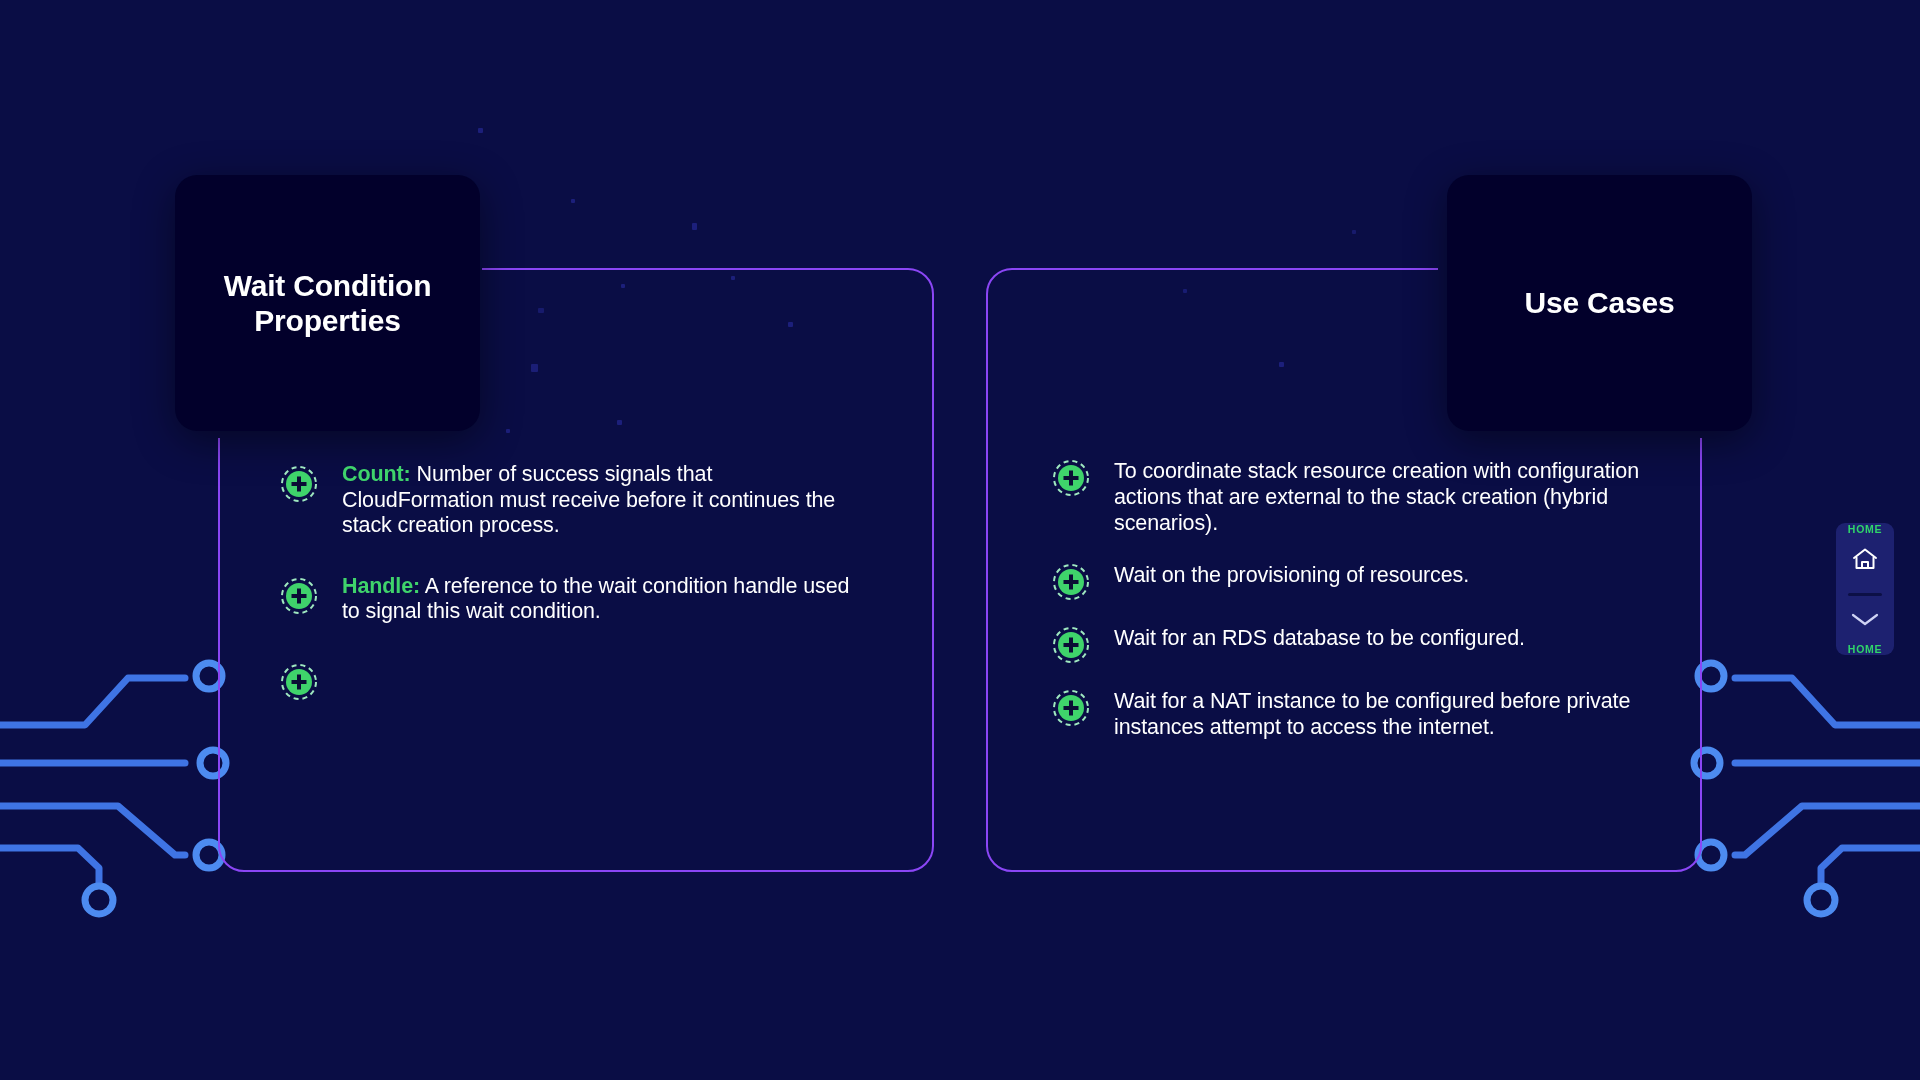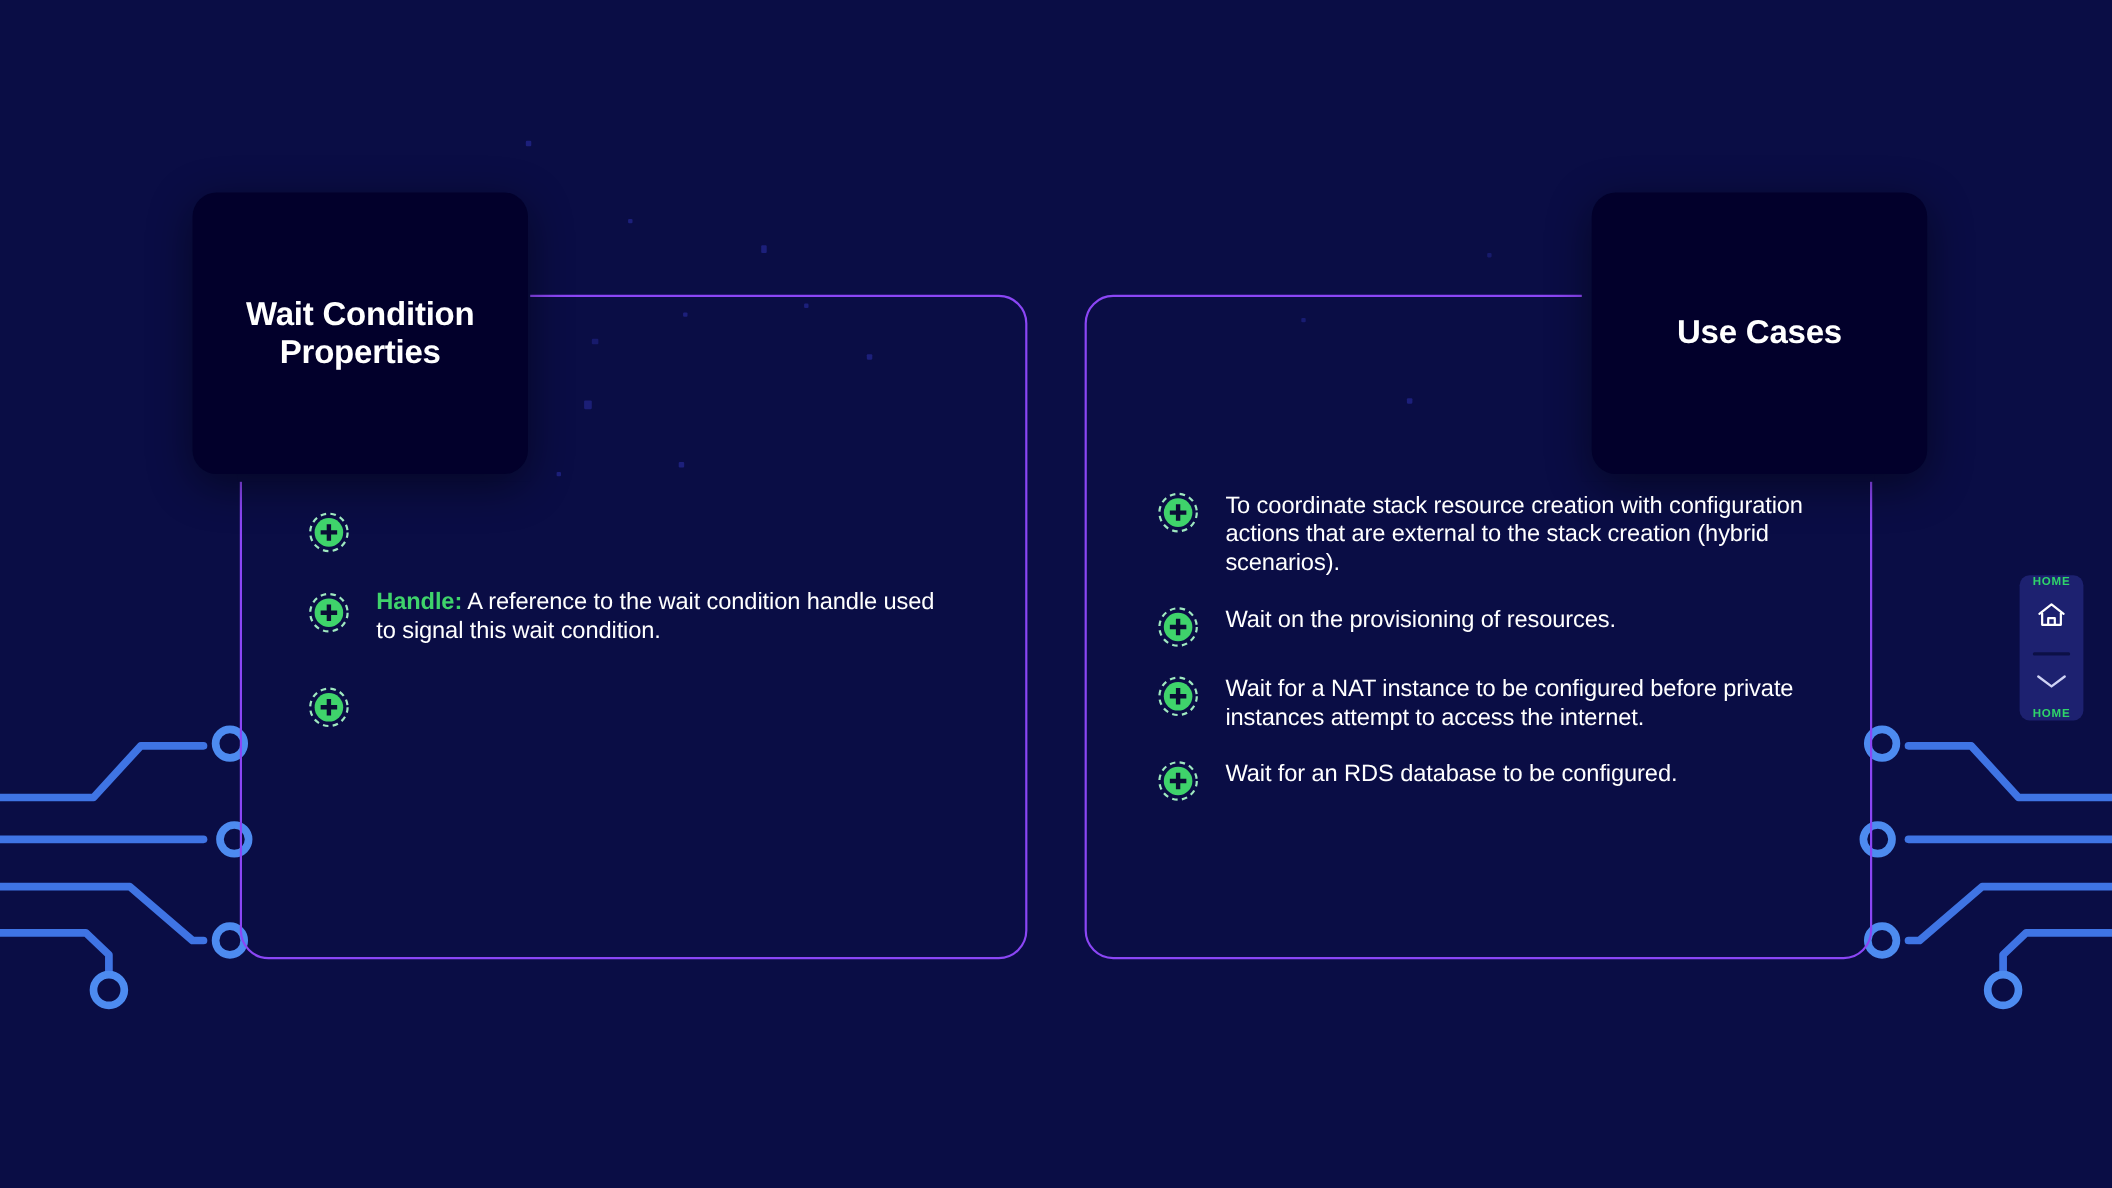--- a/index.html
+++ b/index.html
@@ -58,21 +58,21 @@
     padding:0 18px;
   }
 
   
   .list {
     position:absolute;
     display:flex;
     flex-direction:column;
   }
   #list-left  { left:280px;  top:462px; width:580px; gap:35px; }
-  #list-right { left:1052px; top:446px; width:600px; gap:25px; }
+  #list-right { left:1052px; top:458px; width:600px; gap:25px; }
 
   .bullet-row { display:flex; align-items:flex-start; gap:24px; }
 
   .plus-icon { flex:0 0 auto; width:38px; height:38px; position:relative; top:3px; }
 
   .bullet-text {
     color:#ffffff;
     font-size:21.5px;
     line-height:1.19;
     letter-spacing:-0.1px;
@@ -177,20 +177,21 @@
   <div class="list" id="list-left">
 
     <div class="bullet-row">
       <span class="plus-icon">
         <svg width="38" height="38" viewBox="0 0 38 38">
           <circle cx="19" cy="19" r="17" fill="none" stroke="#9fe8c0" stroke-width="2" stroke-dasharray="5 4"></circle>
           <circle cx="19" cy="19" r="13" fill="#3fd36b"></circle>
           <path d="M19 11.5 V26.5 M11.5 19 H26.5" stroke="#0a0d35" stroke-width="4" stroke-linecap="butt"></path>
         </svg>
       </span>
+      <span class="bullet-text"><b class="lead">Count:</b><span> Number of success signals that CloudFormation must receive before it continues the stack creation process.</span></span>
     </div>
 
     <div class="bullet-row">
       <span class="plus-icon">
         <svg width="38" height="38" viewBox="0 0 38 38">
           <circle cx="19" cy="19" r="17" fill="none" stroke="#9fe8c0" stroke-width="2" stroke-dasharray="5 4"></circle>
           <circle cx="19" cy="19" r="13" fill="#3fd36b"></circle>
           <path d="M19 11.5 V26.5 M11.5 19 H26.5" stroke="#0a0d35" stroke-width="4" stroke-linecap="butt"></path>
         </svg>
       </span>
@@ -242,32 +243,32 @@
     </div>
 
     <div class="bullet-row">
       <span class="plus-icon">
         <svg width="38" height="38" viewBox="0 0 38 38">
           <circle cx="19" cy="19" r="17" fill="none" stroke="#9fe8c0" stroke-width="2" stroke-dasharray="5 4"></circle>
           <circle cx="19" cy="19" r="13" fill="#3fd36b"></circle>
           <path d="M19 11.5 V26.5 M11.5 19 H26.5" stroke="#0a0d35" stroke-width="4" stroke-linecap="butt"></path>
         </svg>
       </span>
+      <span class="bullet-text">Wait for an RDS database to be configured.</span>
+    </div>
+
+    <div class="bullet-row">
+      <span class="plus-icon">
+        <svg width="38" height="38" viewBox="0 0 38 38">
+          <circle cx="19" cy="19" r="17" fill="none" stroke="#9fe8c0" stroke-width="2" stroke-dasharray="5 4"></circle>
+          <circle cx="19" cy="19" r="13" fill="#3fd36b"></circle>
+          <path d="M19 11.5 V26.5 M11.5 19 H26.5" stroke="#0a0d35" stroke-width="4" stroke-linecap="butt"></path>
+        </svg>
+      </span>
       <span class="bullet-text">Wait for a NAT instance to be configured before private instances attempt to access the internet.</span>
-    </div>
-
-    <div class="bullet-row">
-      <span class="plus-icon">
-        <svg width="38" height="38" viewBox="0 0 38 38">
-          <circle cx="19" cy="19" r="17" fill="none" stroke="#9fe8c0" stroke-width="2" stroke-dasharray="5 4"></circle>
-          <circle cx="19" cy="19" r="13" fill="#3fd36b"></circle>
-          <path d="M19 11.5 V26.5 M11.5 19 H26.5" stroke="#0a0d35" stroke-width="4" stroke-linecap="butt"></path>
-        </svg>
-      </span>
-      <span class="bullet-text">Wait for an RDS database to be configured.</span>
     </div>
 
   </div>
 
   <div id="nav-widget">
     <span class="nav-label">HOME</span>
     <span class="nav-icon">
       <svg width="28" height="24" viewBox="0 0 28 24" fill="none" stroke="#ffffff" stroke-width="2" stroke-linejoin="round" stroke-linecap="round">
         <path d="M3 11 L14 2.5 L25 11"></path>
         <path d="M5.5 10.5 V21 H22.5 V10.5"></path>

